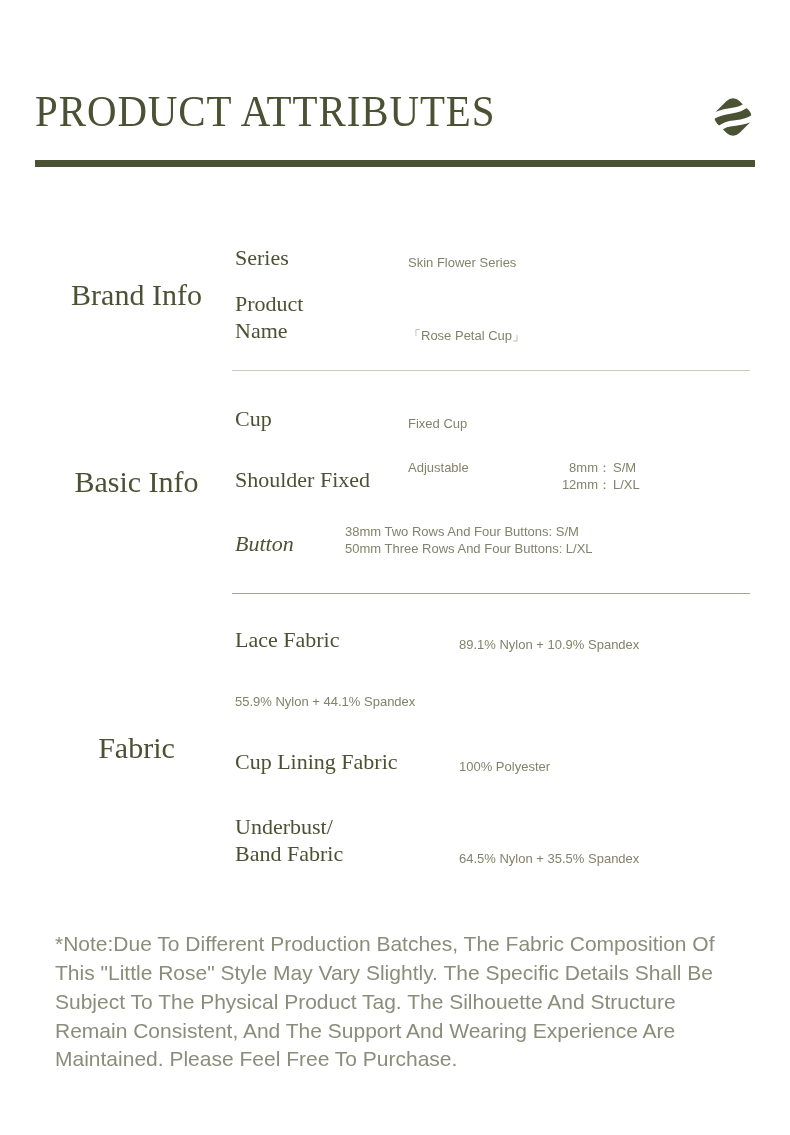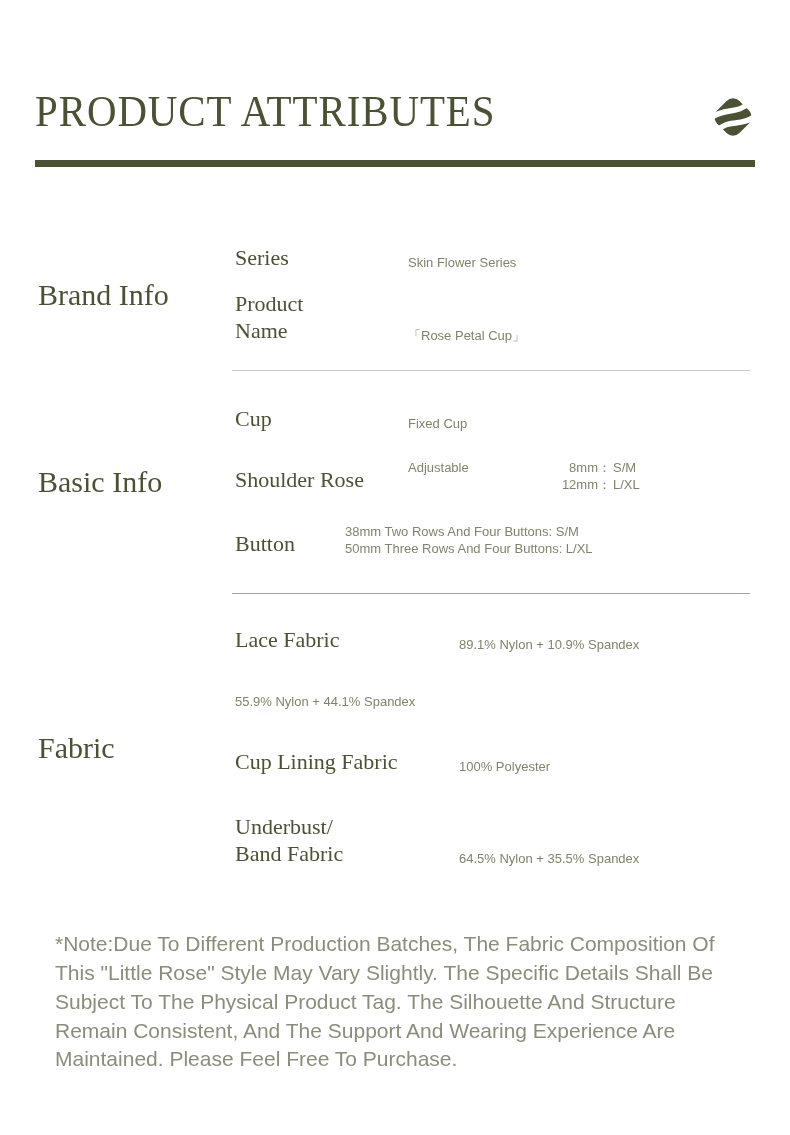--- a/index.html
+++ b/index.html
@@ -43,20 +43,21 @@
     padding-left:38px;
   }
   .sec-title{
     margin:0;
     align-self:center;
     font-family:"Liberation Serif","DejaVu Serif",serif;
     font-weight:400;
     font-size:30px;
     color:var(--accent);
     line-height:1.1;
+    text-align:center;
   }
   .rows{min-width:0;}
   .row{display:flex;align-items:flex-end;}
   .row .label{
     flex:none;
     width:173px;
     font-family:"Liberation Serif","DejaVu Serif",serif;
     font-size:22px;
     line-height:1.22;
     color:var(--accent);
@@ -77,21 +78,21 @@
   .divider.d2{background:var(--divider-dark);margin-top:36px;margin-bottom:33px;}
 
   .sec.basic .row-cup{margin-bottom:25px;}
   .sec.basic .row-thickness{margin-bottom:31px;}
   .sec.basic .row-strap{margin-bottom:27px;}
   .strap-value{display:flex;}
   .strap-adjustable{flex:none;width:137px;}
   .strap-opt{display:flex;}
   .strap-opt .w{display:inline-block;min-width:66px;text-align:right;}
   .strap-opt .s{margin-left:2px;}
-  .sec.basic .row-button .label{width:110px;}
+  .sec.basic .row-button .label{width:110px;font-style:italic;}
   .value.lines div{line-height:1.32;}
 
   .sec.fabric .row .label{width:224px;}
   .sec.fabric .row{margin-bottom:38px;}
   .sec.fabric .row:last-child{margin-bottom:0;}
 
   
   .note{
     margin:62px 40px 0 55px;
     font-size:21px;
@@ -134,21 +135,21 @@
   <div class="divider d1"></div>
 
   <section class="sec basic">
     <h2 class="sec-title">Basic Info</h2>
     <div class="rows">
       <div class="row row-cup">
         <div class="label">Cup</div>
         <div class="value">Fixed Cup</div>
       </div>
       <div class="row row-strap">
-        <div class="label">Shoulder Rose</div>
+        <div class="label">Shoulder Fixed</div>
         <div class="value strap-value">
           <span class="strap-adjustable">Adjustable</span>
           <span class="strap-opts">
             <span class="strap-opt">
               <span class="w">8mm：</span>
               <span class="s">S/M</span>
             </span>
             <span class="strap-opt">
               <span class="w">12mm：</span>
               <span class="s">L/XL</span>

